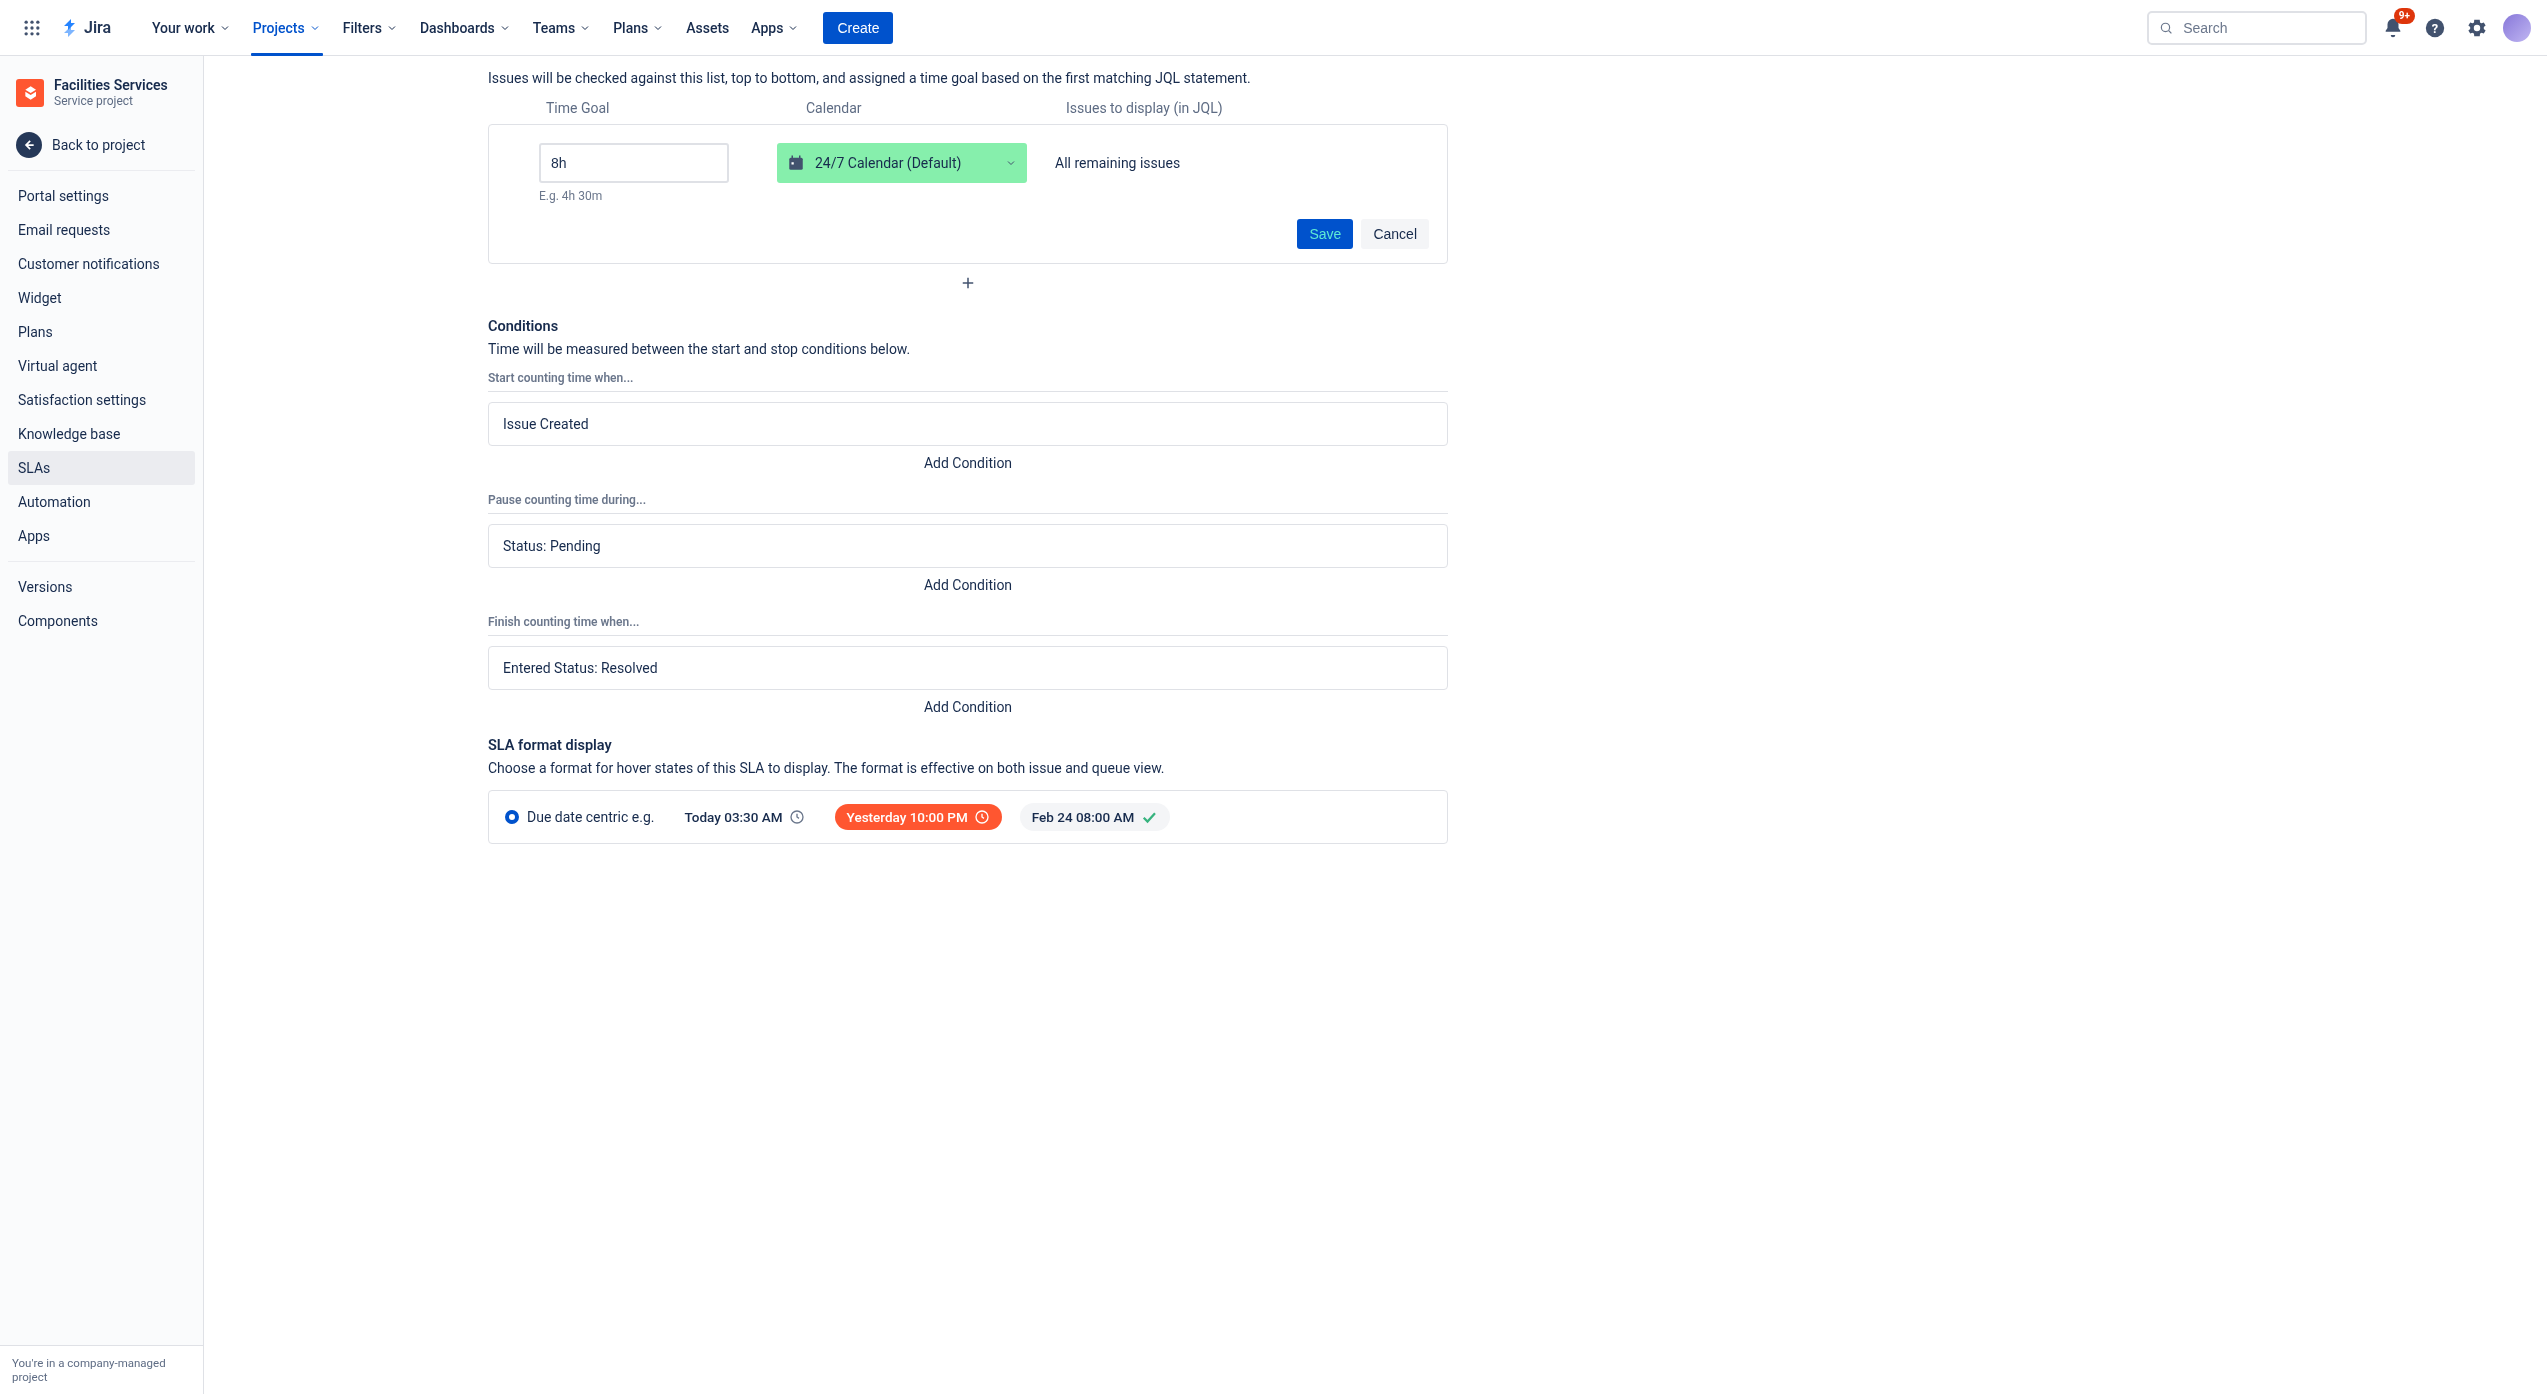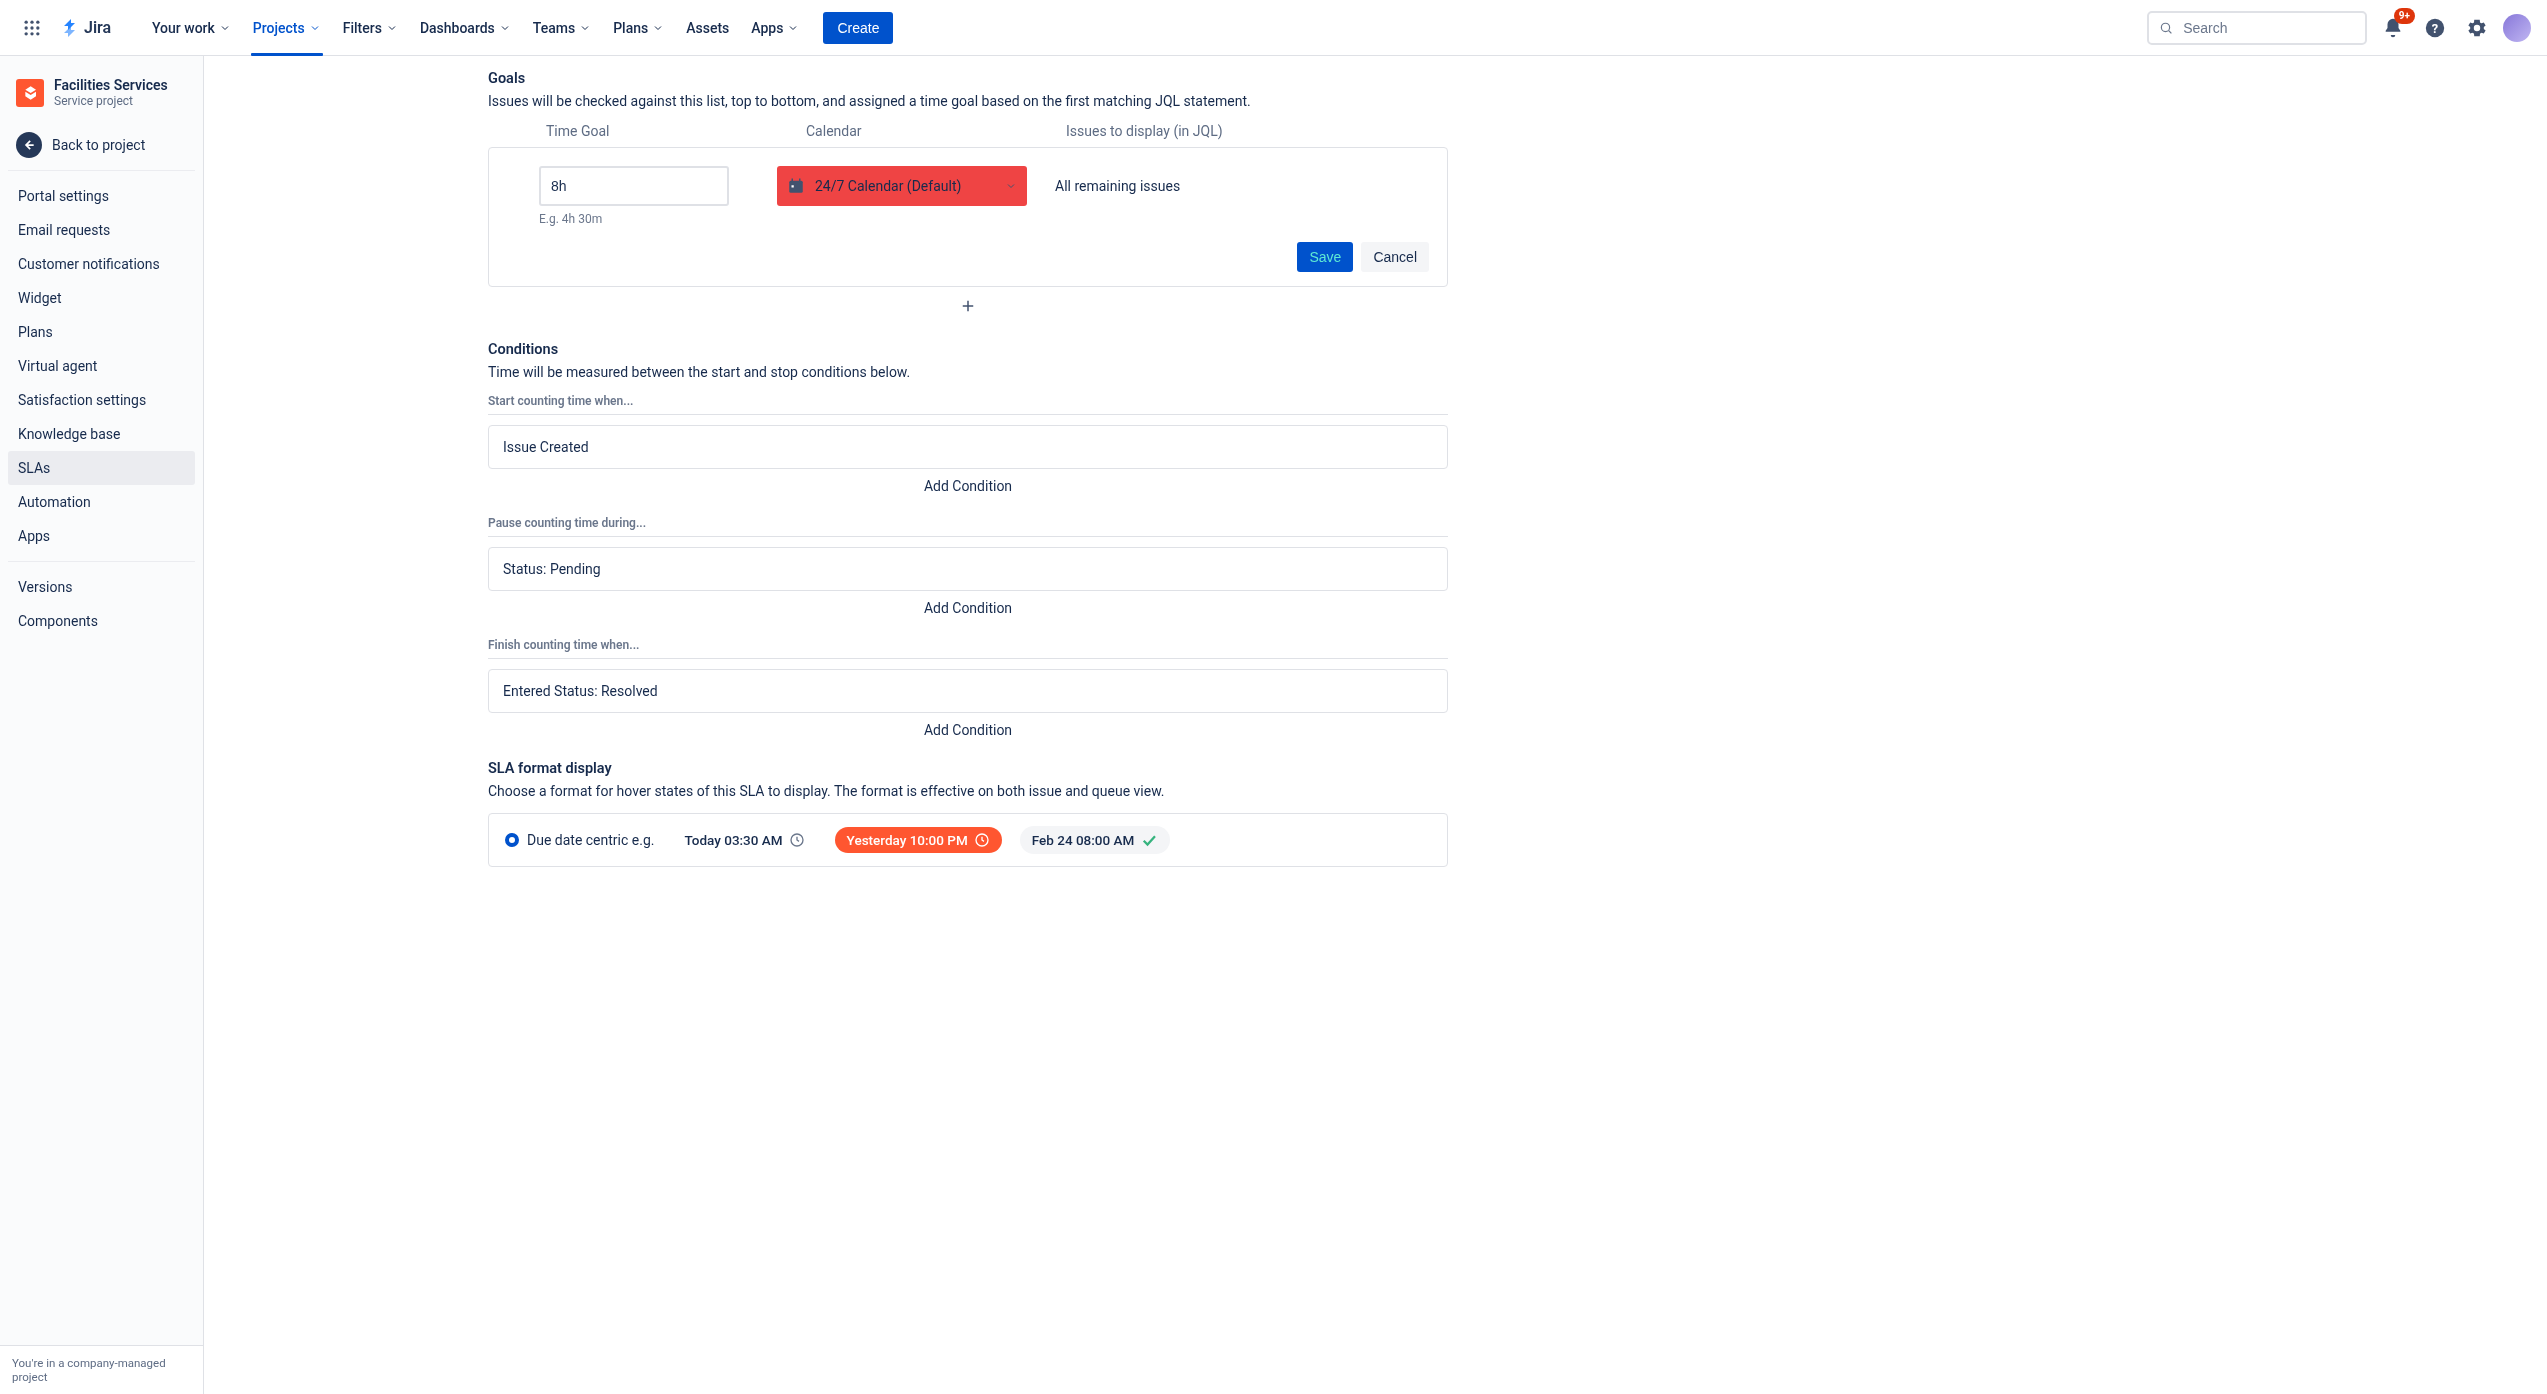--- a/index.html
+++ b/index.html
@@ -102,21 +102,21 @@
   .goal-box{
     border:1px solid var(--border);border-radius:4px;padding:18px 18px 14px 18px;margin-bottom:10px;
   }
   .goal-row{display:grid;grid-template-columns:32px 200px 38px 260px 1fr;align-items:center;gap:0;}
   .goal-input{
     width:190px;height:40px;border:2px solid var(--border);border-radius:3px;padding:0 10px;
     font-size:14px;color:var(--text);outline:none;
   }
   .hint{font-size:12px;color:var(--text-subtler);margin:6px 0 0 32px;}
   .calendar-select{
-    display:flex;align-items:center;gap:10px;background:#ef4444;border-radius:3px;
+    display:flex;align-items:center;gap:10px;background:#86efac;border-radius:3px;
     padding:8px 10px;width:250px;cursor:pointer;height:40px;justify-content:space-between;
   }
   .calendar-select .label{flex:1;font-size:14px;color:var(--text);}
   .goal-actions{display:flex;justify-content:flex-end;gap:8px;margin-top:16px;}
   .btn{padding:7px 12px;border-radius:3px;font-size:14px;font-weight:500;cursor:pointer;border:none;}
   .btn.primary{background:var(--primary);color:#5eead4;}
   .btn.subtle{background:#F4F5F7;color:var(--text);}
   .add-circle{
     display:flex;justify-content:center;margin:6px 0 26px 0;
   }
@@ -293,21 +293,20 @@
           <div class="side-item">Versions</div>
           <div class="side-item">Components</div>
         </div>
       </div>
     <div class="sidebar-footer">You're in a company-managed project</div>
   </div>
 
   <div class="main">
     <div class="content">
 
-      <div class="section-title">Goals</div>
       <div class="section-desc">Issues will be checked against this list, top to bottom, and assigned a time goal based on the first matching JQL statement.</div>
       <div class="table-headers">
         <span>Time Goal</span>
         <span>Calendar</span>
         <span>Issues to display (in JQL)</span>
       </div>
       <div class="goal-box">
         <div class="goal-row">
           <span></span>
           <input class="goal-input" value="8h" style="">

